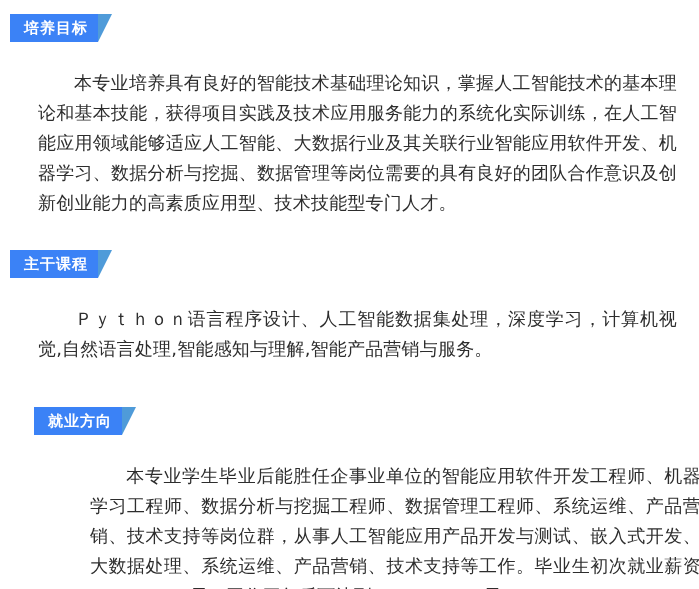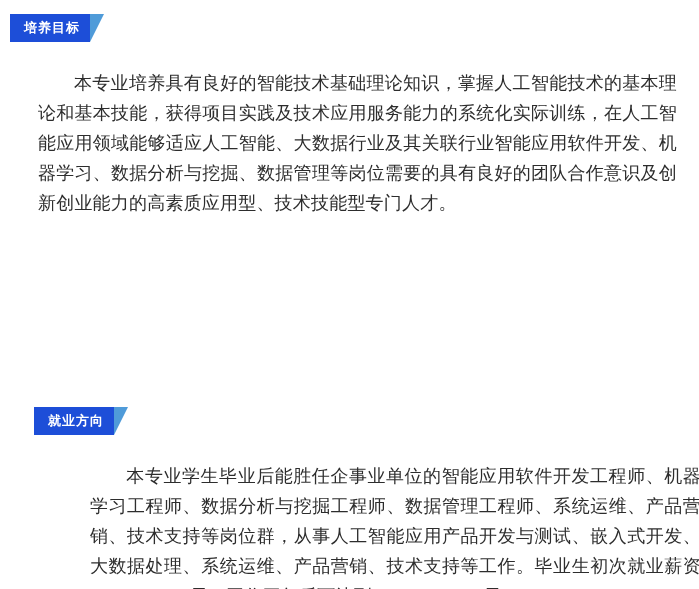--- a/index.html
+++ b/index.html
@@ -25,23 +25,23 @@
     left: 0;
     width: 699px;
   }
   
   .heading {
     position: relative;
     display: inline-block;
     margin-left: 10px;
     height: 28px;
     line-height: 28px;
-    background: #1d4ed8;
+    background: #3b82f6;
     color: #ffffff;
-    font-size: 13px;
+    font-size: 15px;
     font-weight: bold;
     padding: 0 10px 0 14px;
     letter-spacing: 1px;
     white-space: nowrap;
   }
   .heading::after {
     content: "";
     position: absolute;
     top: 0;
     right: -14px;
@@ -75,20 +75,22 @@
 <body>
 
 <div class="page">
 
   <div class="section" id="sec-goal">
     <div class="heading">培养目标</div>
     <p class="body-text"><span class="indent"></span><span>本专业培养具有良好的智能技术基础理论知识，掌握人工智能技术的基本理论和基本技能，获得项目实践及技术应用服务能力的系统化实际训练，在人工智能应用领域能够适应人工智能、大数据行业及其关联行业智能应用软件开发、机器学习、数据分析与挖掘、数据管理等岗位需要的具有良好的团队合作意识及创新创业能力的高素质应用型、技术技能型专门人才。</span></p>
   </div>
 
   <div class="section" id="sec-courses">
+    <div class="heading">主干课程</div>
+    <p class="body-text"><span class="indent"></span><span>Ｐｙｔｈｏｎ语言程序设计、人工智能数据集处理，深度学习，计算机视觉,自然语言处理,智能感知与理解,智能产品营销与服务。</span></p>
   </div>
 
   <div class="section" id="sec-jobs">
     <div class="heading">就业方向</div>
     <p class="body-text"><span class="indent"></span><span>本专业学生毕业后能胜任企事业单位的智能应用软件开发工程师、机器学习工程师、数据分析与挖掘工程师、数据管理工程师、系统运维、产品营销、技术支持等岗位群，从事人工智能应用产品开发与测试、嵌入式开发、大数据处理、系统运维、产品营销、技术支持等工作。毕业生初次就业薪资4000-7000元，工作三年后可达到6000-12000元。</span></p>
   </div>
 
 </div>
 
 </body></html>

